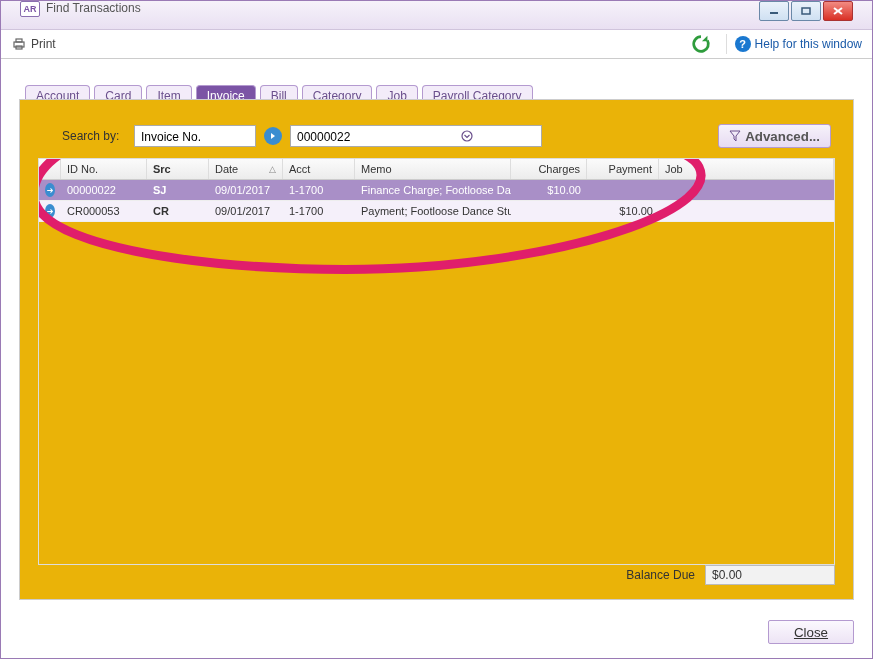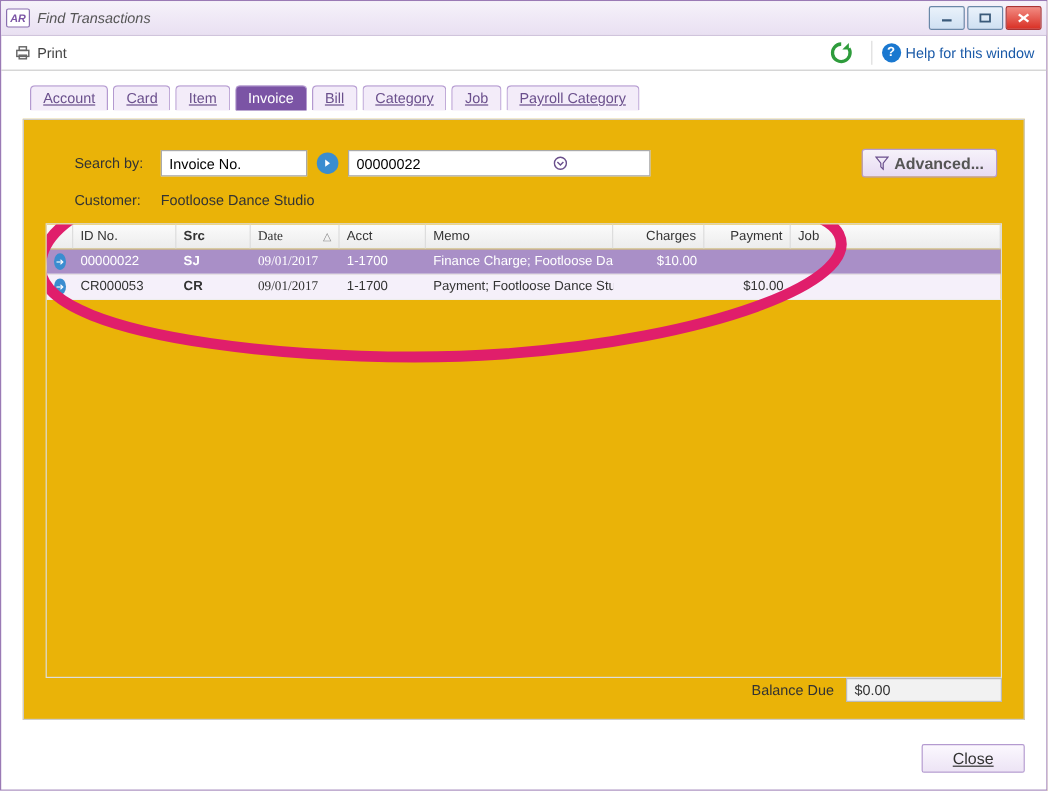--- a/index.html
+++ b/index.html
@@ -1,34 +1,34 @@
 <!DOCTYPE html>
 <html><head>
 <meta charset="utf-8">
 <style>
   html,body{margin:0;padding:0;font-family:"Segoe UI",Tahoma,sans-serif;font-size:12px;color:#333;background:#fff;}
   .window{width:873px;height:659px;border:1px solid #9a7ab5;box-sizing:border-box;position:relative;background:#fff;}
   
-  .titlebar{height:28px;background:linear-gradient(#f6f2fa,#e9e0f2);display:flex;align-items:center;padding:0 4px;border-bottom:1px solid #d0c4dc;font-style:italic;}
+  .titlebar{height:28px;background:linear-gradient(#f6f2fa,#e9e0f2);display:flex;padding:0 19px;border-bottom:1px solid #d0c4dc;}
   .app-icon{width:18px;height:14px;background:#fff;border:1px solid #8a6fb0;border-radius:2px;font-size:9px;font-weight:bold;color:#7b54a5;display:flex;align-items:center;justify-content:center;margin-right:6px;}
   .titlebar-title{flex:1;color:#555;}
   .win-btn{width:28px;height:18px;margin-left:2px;border:1px solid #6a88a8;border-radius:2px;background:linear-gradient(#eaf2fb,#cfe0f2);display:flex;align-items:center;justify-content:center;color:#3a5a7a;}
   .win-btn.close{border-color:#a33;background:linear-gradient(#f28b82,#d93025);color:#fff;}
   .win-btn svg{width:12px;height:10px;}
   
   .toolbar{height:28px;display:flex;align-items:center;padding:0 10px;border-bottom:1px solid #ccc;}
   .tool{display:flex;align-items:center;gap:4px;margin-right:14px;color:#444;}
   .tool-icon{width:16px;height:16px;}
   .toolbar-spacer{flex:1;}
   .refresh-icon{width:22px;height:22px;color:#2e9c3c;margin-right:6px;}
   .help{display:flex;align-items:center;gap:4px;color:#1a5aa8;}
   .help-icon{width:16px;height:16px;border-radius:50%;background:#1a78d0;color:#fff;font-weight:bold;display:flex;align-items:center;justify-content:center;font-size:11px;}
   .divider{width:1px;height:20px;background:#ddd;margin:0 8px;}
   
-  .tab-strip{display:flex;gap:4px;margin:12px 0 0 24px;}
+  .tab-strip{display:flex;gap:4px;margin:26px 0 0 24px;}
   .tab{padding:3px 10px;border:1px solid #b49ad0;border-bottom:none;border-radius:4px 4px 0 0;background:#f3ecf9;color:#6a4f8c;text-decoration:underline;font-size:12px;}
   .tab.active{background:#7b54a5;color:#fff;text-decoration:none;}
   
   .panel{position:absolute;left:18px;right:18px;top:98px;bottom:58px;border:1px solid #ccc;background:#eab308;padding:18px 18px 14px 18px;box-sizing:border-box;display:flex;flex-direction:column;}
   .search-row{display:flex;align-items:center;gap:6px;margin:6px 0 10px 24px;}
   .label{color:#333;min-width:66px;}
   .combo{display:flex;align-items:flex-end;border:1px solid #aaa;background:#fff;height:20px;}
   .combo input{border:none;outline:none;font:inherit;padding:0 6px;height:18px;background:transparent;}
   .combo .btn{width:18px;height:20px;display:flex;align-items:center;justify-content:center;border-left:1px solid #aaa;background:#f4f4f4;}
   .searchby{width:120px;}
@@ -38,21 +38,21 @@
   .adv-btn .funnel{width:12px;height:12px;}
   .customer-row{margin:2px 0 12px 24px;display:flex;align-items:center;gap:6px;}
   
   .table-wrap{flex:1;border:1px solid #ddd;position:relative;overflow:hidden;}
   .thead{display:flex;height:20px;background:linear-gradient(#fbfbfb,#ececec);border-bottom:1px solid #ccc;font-size:11px;color:#333;}
   .th{border-right:1px solid #ddd;padding:2px 6px;display:flex;align-items:center;box-sizing:border-box;}
   .th.sort::after{content:"△";font-size:9px;margin-left:auto;color:#888;}
   .col-arrow{width:22px;}
   .col-id{width:86px;}
   .col-src{width:62px;font-weight:bold;}
-  .col-date{width:74px;font-family:Liberation Serif, serif;}
+  .col-date{width:74px;}
   .col-acct{width:72px;}
   .col-memo{width:156px;}
   .col-chg{width:76px;text-align:right;justify-content:flex-end;}
   .col-pay{width:72px;text-align:right;justify-content:flex-end;}
   .col-job{flex:1;}
   .trow{display:flex;height:20px;font-size:11px;border-bottom:1px solid #eee;}
   .trow.sel{background:#a98fc7;color:#fff;}
   .trow.alt{background:#f5f0fa;}
   .td{padding:2px 6px;box-sizing:border-box;overflow:hidden;white-space:nowrap;text-overflow:ellipsis;display:flex;align-items:center;}
   .row-arrow{width:14px;height:14px;border-radius:50%;background:#3a8dd0;display:flex;align-items:center;justify-content:center;color:#fff;font-size:8px;}
@@ -150,24 +150,20 @@
         </div>
       </div>
       <button class="adv-btn">
         <svg class="funnel" viewBox="0 0 12 12">
             <path d="M1 1 L11 1 L7 6 L7 11 L5 9 L5 6 Z" fill="none" stroke="#6a4f8c" stroke-width="1"></path>
           </svg>
         <span>Advanced...</span>
       </button>
     </div>
 
-    <div class="customer-row">
-      <span class="label">Customer:</span>
-      <span>Footloose Dance Studio</span>
-    </div>
 
     <div class="table-wrap">
       <div class="thead">
         <div class="th col-arrow"></div>
         <div class="th col-id">ID No.</div>
         <div class="th col-src">Src</div>
         <div class="th col-date sort">Date</div>
         <div class="th col-acct">Acct</div>
         <div class="th col-memo">Memo</div>
         <div class="th col-chg">Charges</div>

